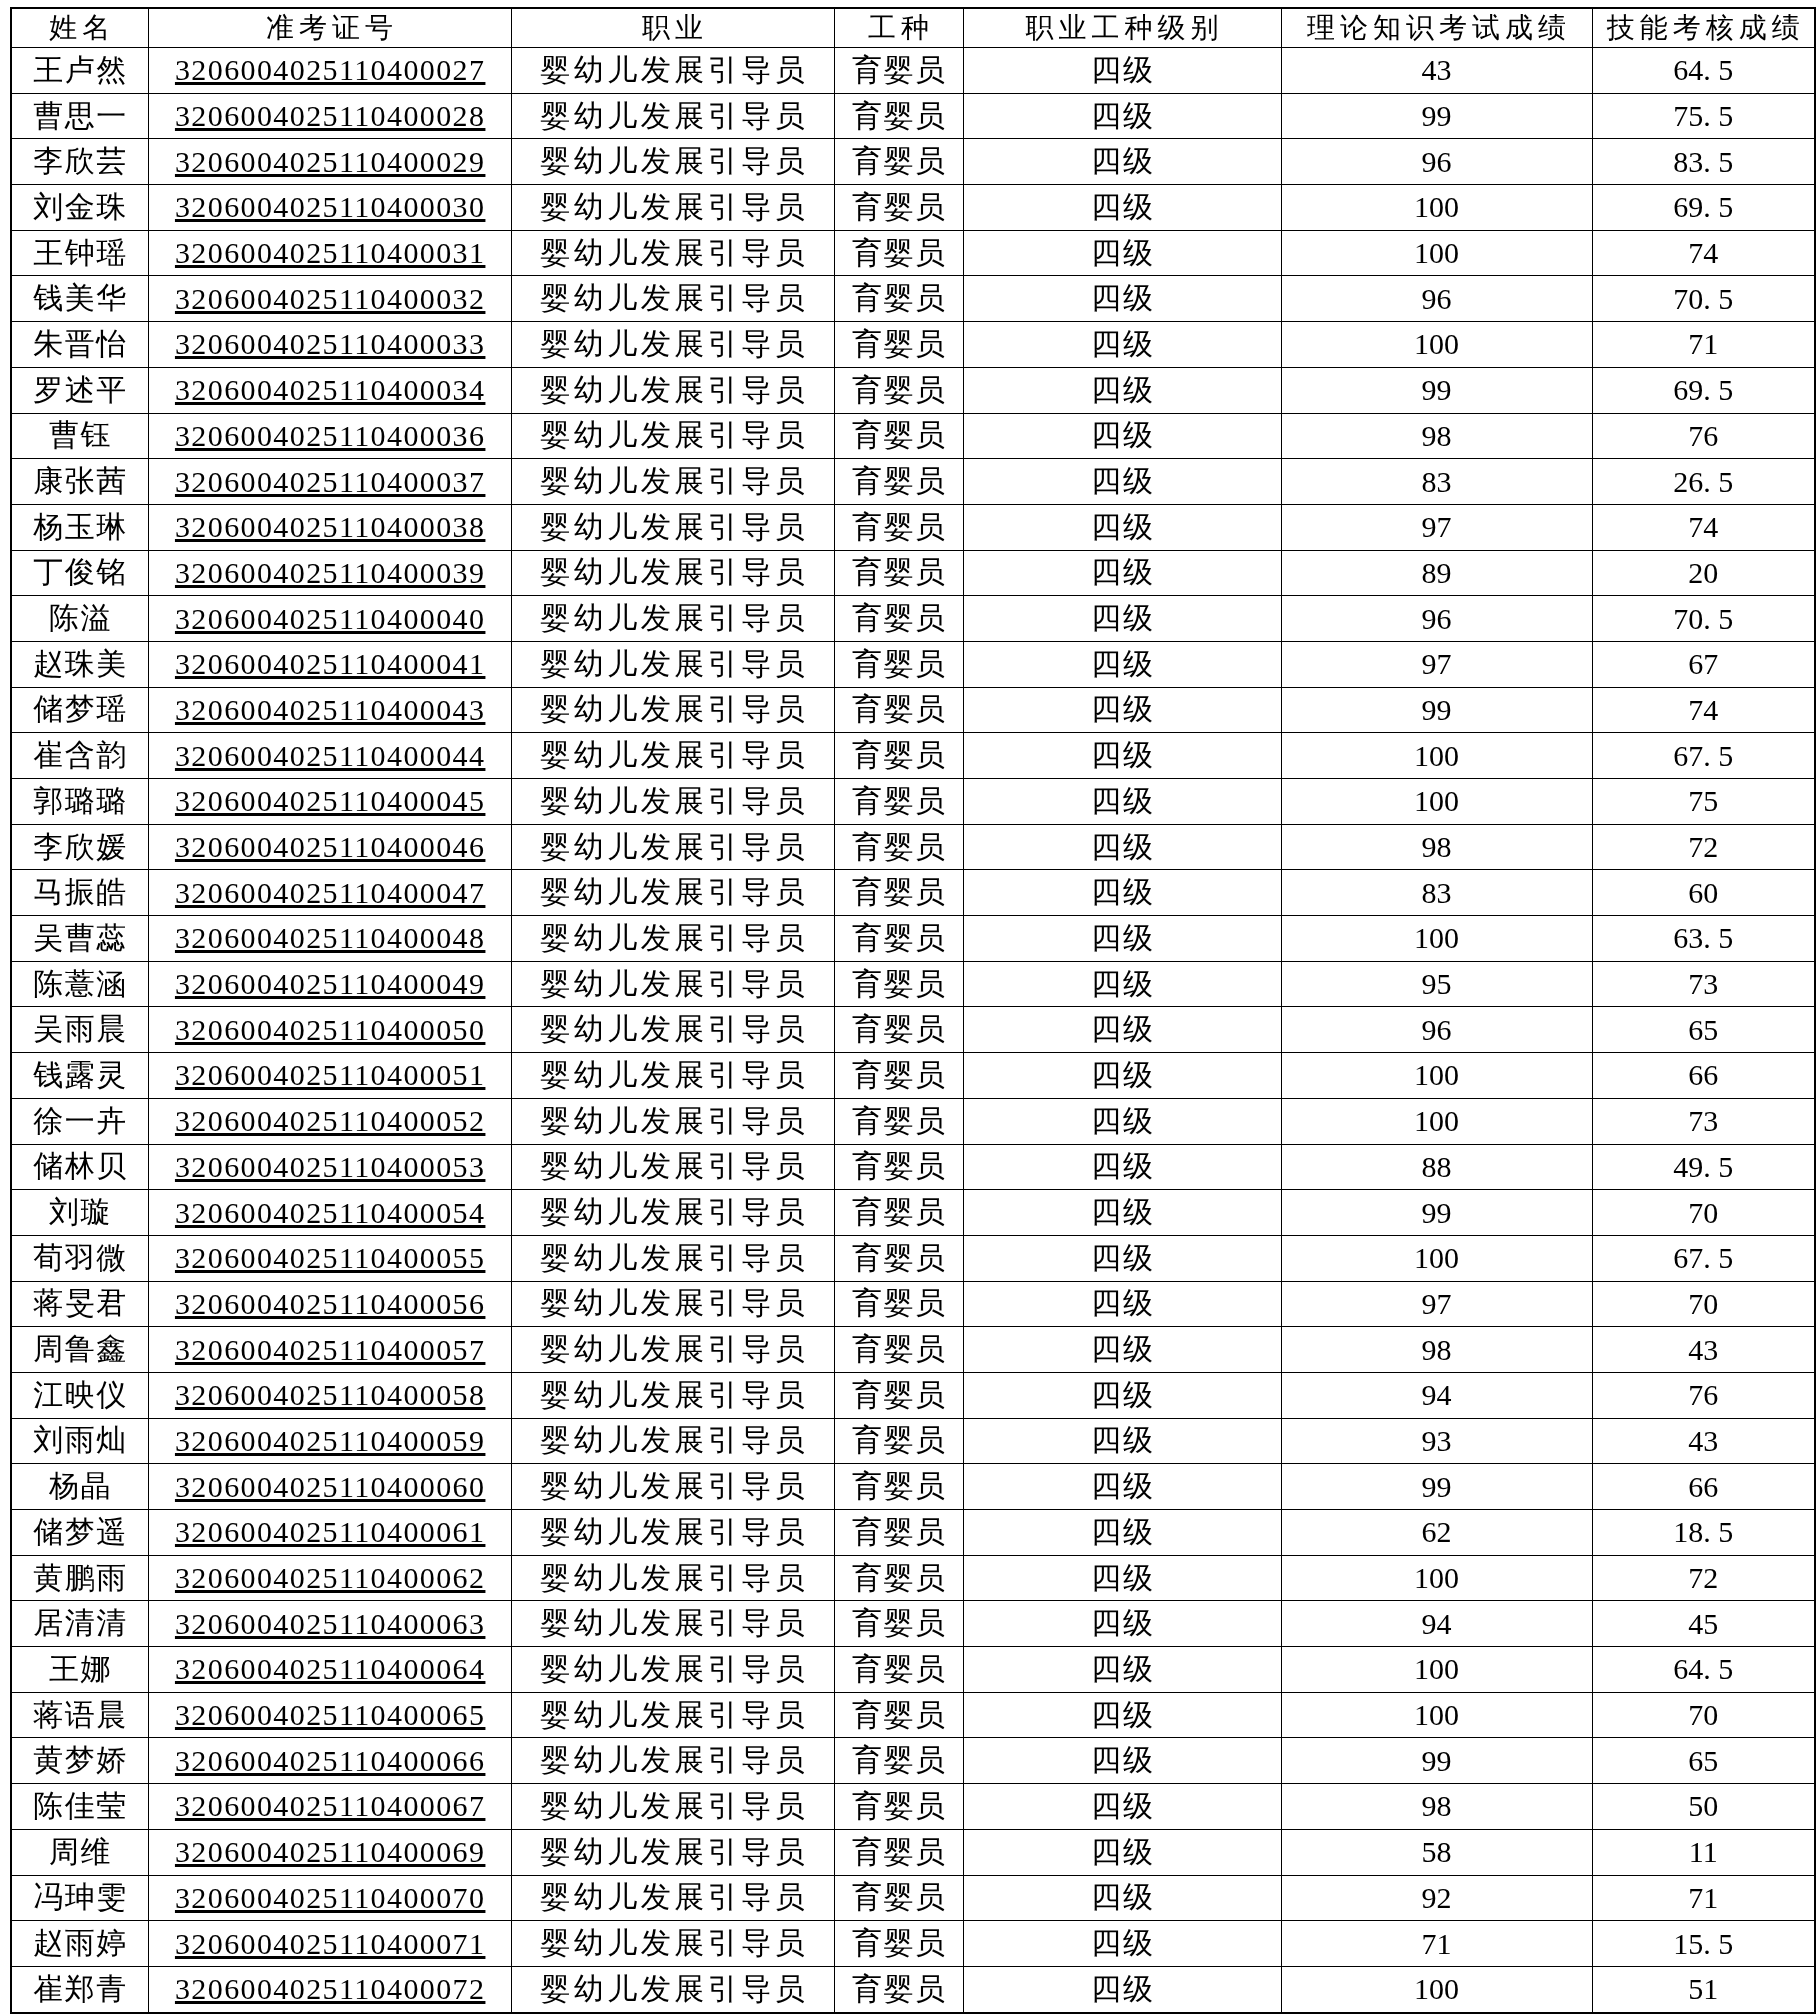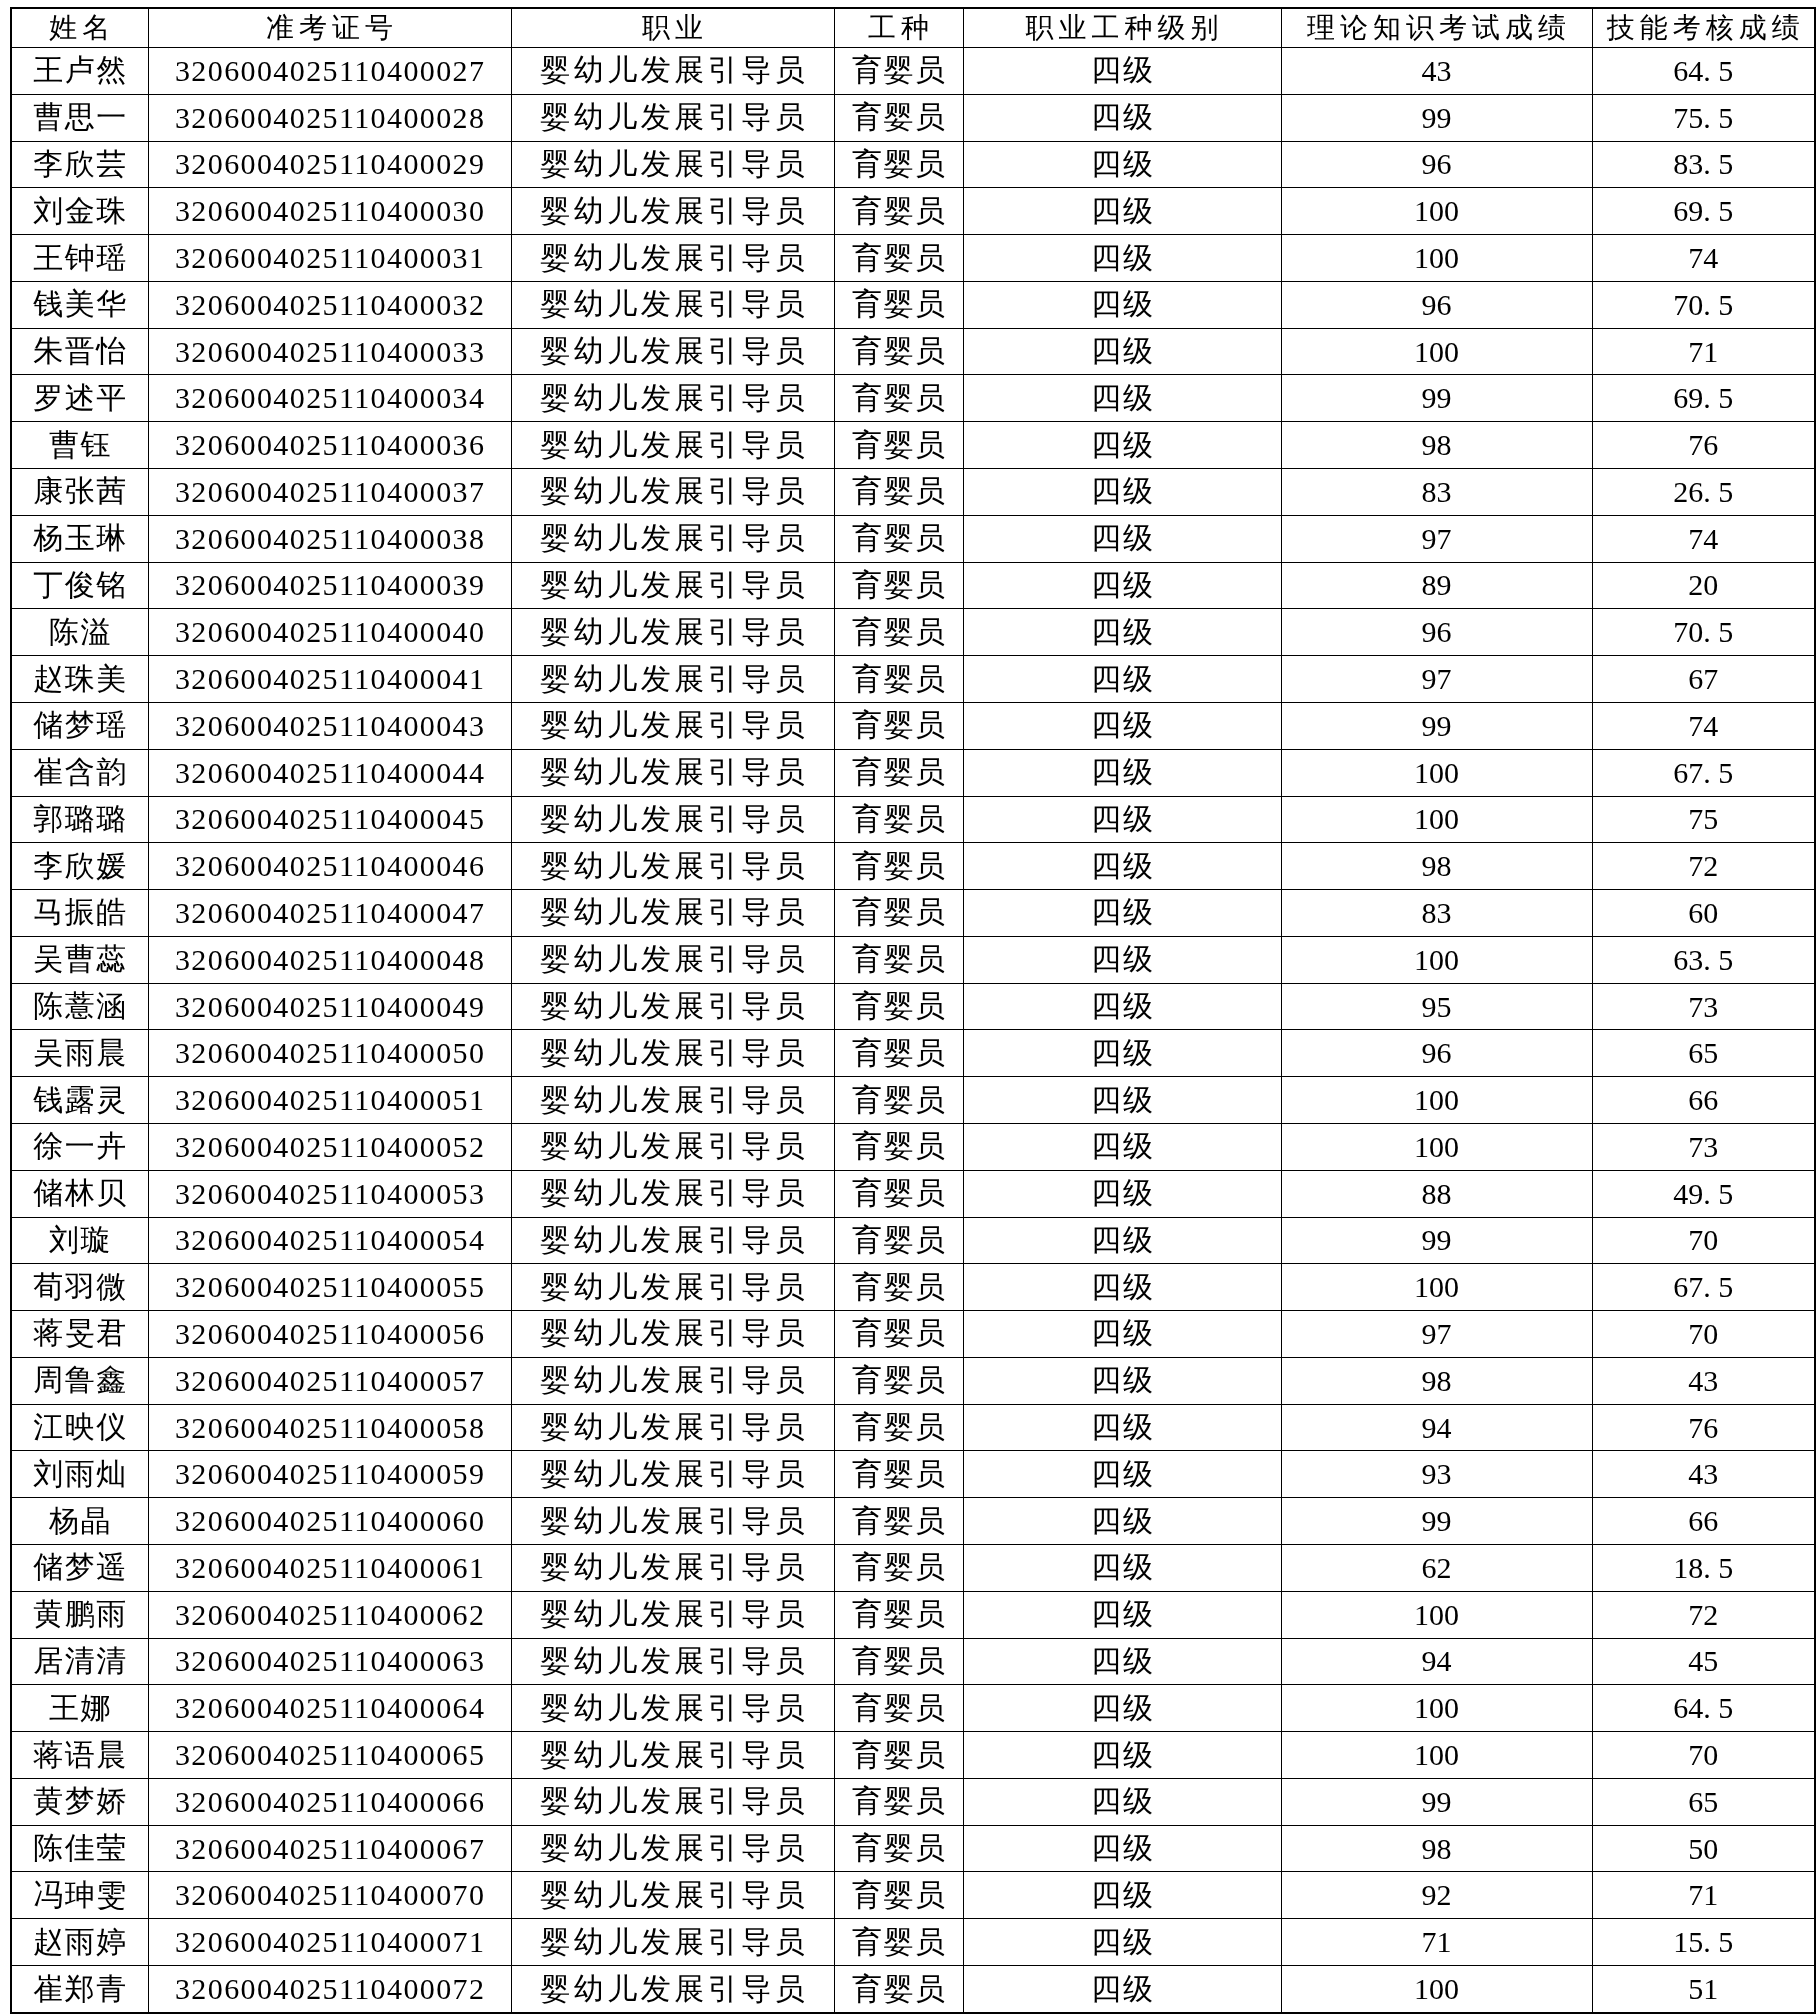--- a/index.html
+++ b/index.html
@@ -40,21 +40,21 @@
   }
   thead tr { height: 34px; }
   tbody tr { height: 42px; }
   th {
     font-size: 28px;
     letter-spacing: 5px;
     text-indent: 5px;
   }
   td { font-size: 28px; }
   td.c0 { font-size: 30px; letter-spacing: 1.4px; text-indent: 1.4px; }  
-  td.c1 { font-size: 30px; letter-spacing: 1.4px; text-indent: 1.4px; }  
+  td.c1 { font-size: 30px; letter-spacing: 1.4px; text-indent: 1.4px; text-decoration: underline; }  
   td.c2 { font-size: 30px; letter-spacing: 3.5px; text-indent: 3.5px; }  
   td.c3 { font-size: 30px; letter-spacing: 1.4px; text-indent: 1.4px; }  
   td.c4 { font-size: 30px; letter-spacing: 2.1px; text-indent: 2.1px; }  
   td.c5, td.c6 { font-size: 30px; }                                   
 </style>
 </head>
 <body>
 
 <div class="table-wrap">
   <table class="results">
@@ -424,20 +424,29 @@
         <tr>
           <td class="c0">陈佳莹</td>
           <td class="c1">3206004025110400067</td>
           <td class="c2">婴幼儿发展引导员</td>
           <td class="c3">育婴员</td>
           <td class="c4">四级</td>
           <td class="c5">98</td>
           <td class="c6">50</td>
         </tr>
         <tr>
+          <td class="c0">周维</td>
+          <td class="c1">3206004025110400069</td>
+          <td class="c2">婴幼儿发展引导员</td>
+          <td class="c3">育婴员</td>
+          <td class="c4">四级</td>
+          <td class="c5">58</td>
+          <td class="c6">11</td>
+        </tr>
+        <tr>
           <td class="c0">冯珅雯</td>
           <td class="c1">3206004025110400070</td>
           <td class="c2">婴幼儿发展引导员</td>
           <td class="c3">育婴员</td>
           <td class="c4">四级</td>
           <td class="c5">92</td>
           <td class="c6">71</td>
         </tr>
         <tr>
           <td class="c0">赵雨婷</td>

